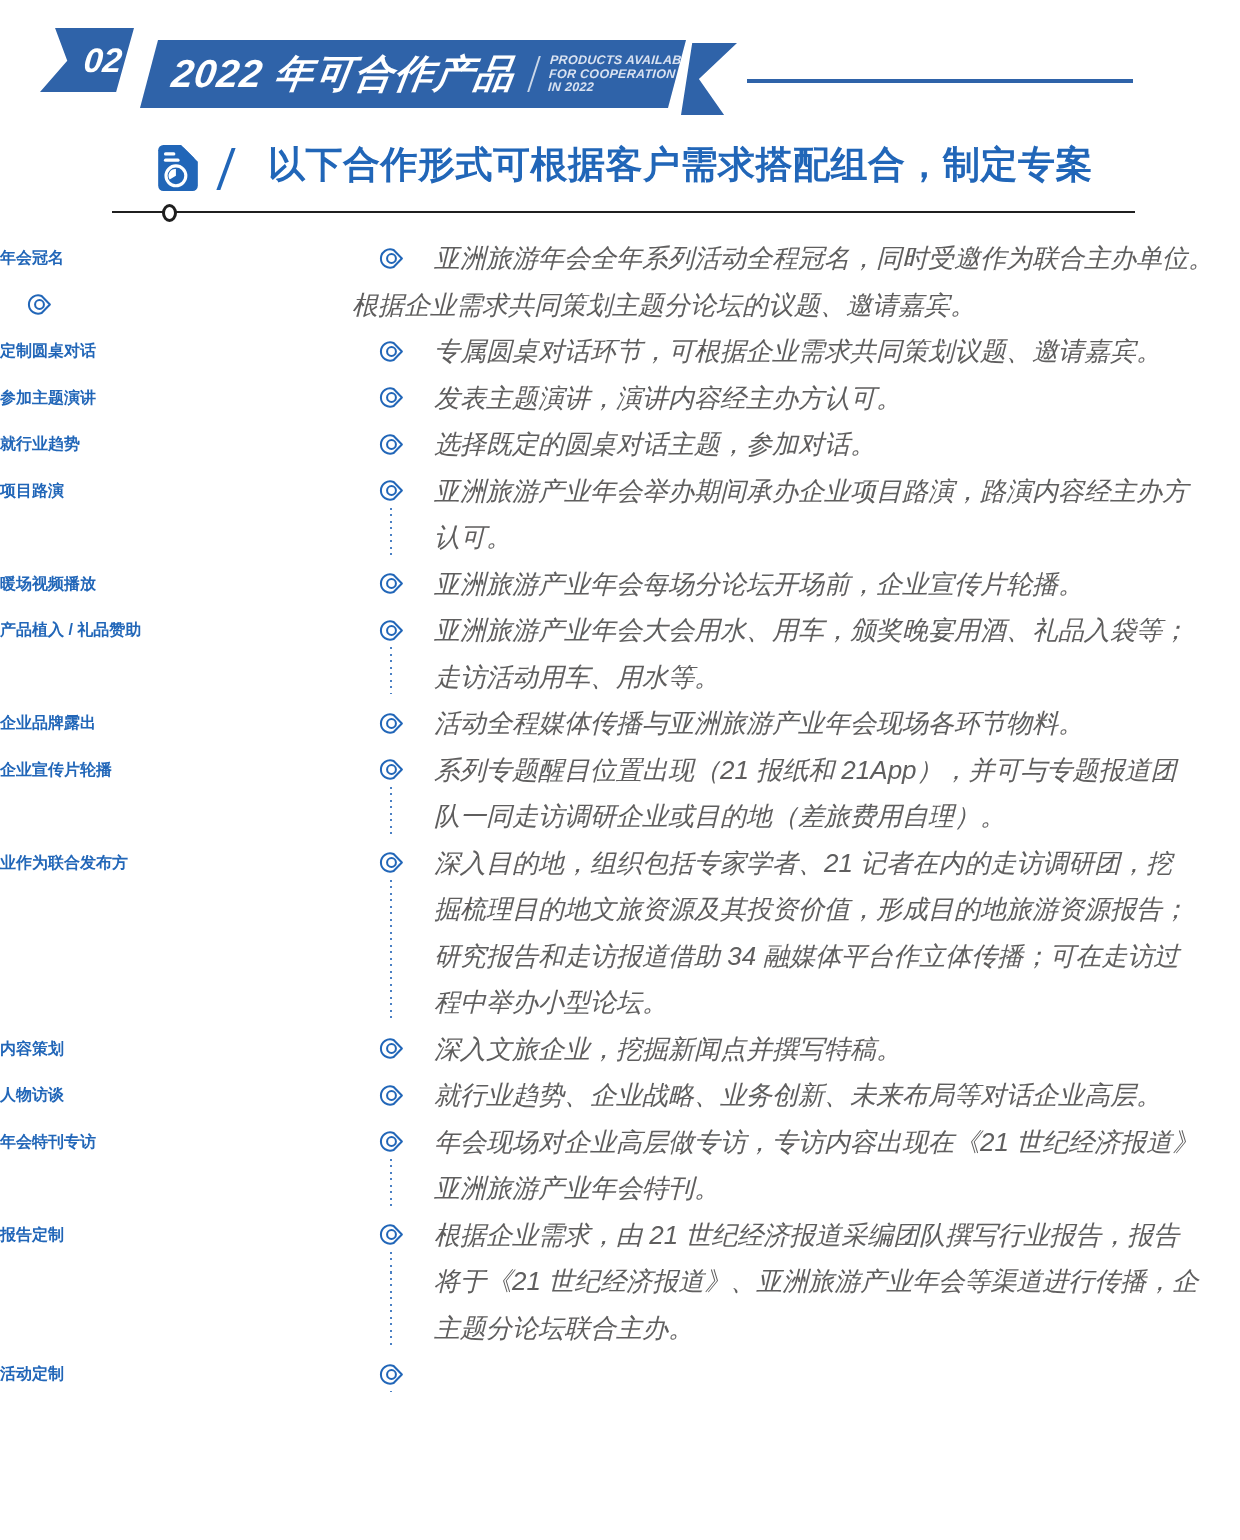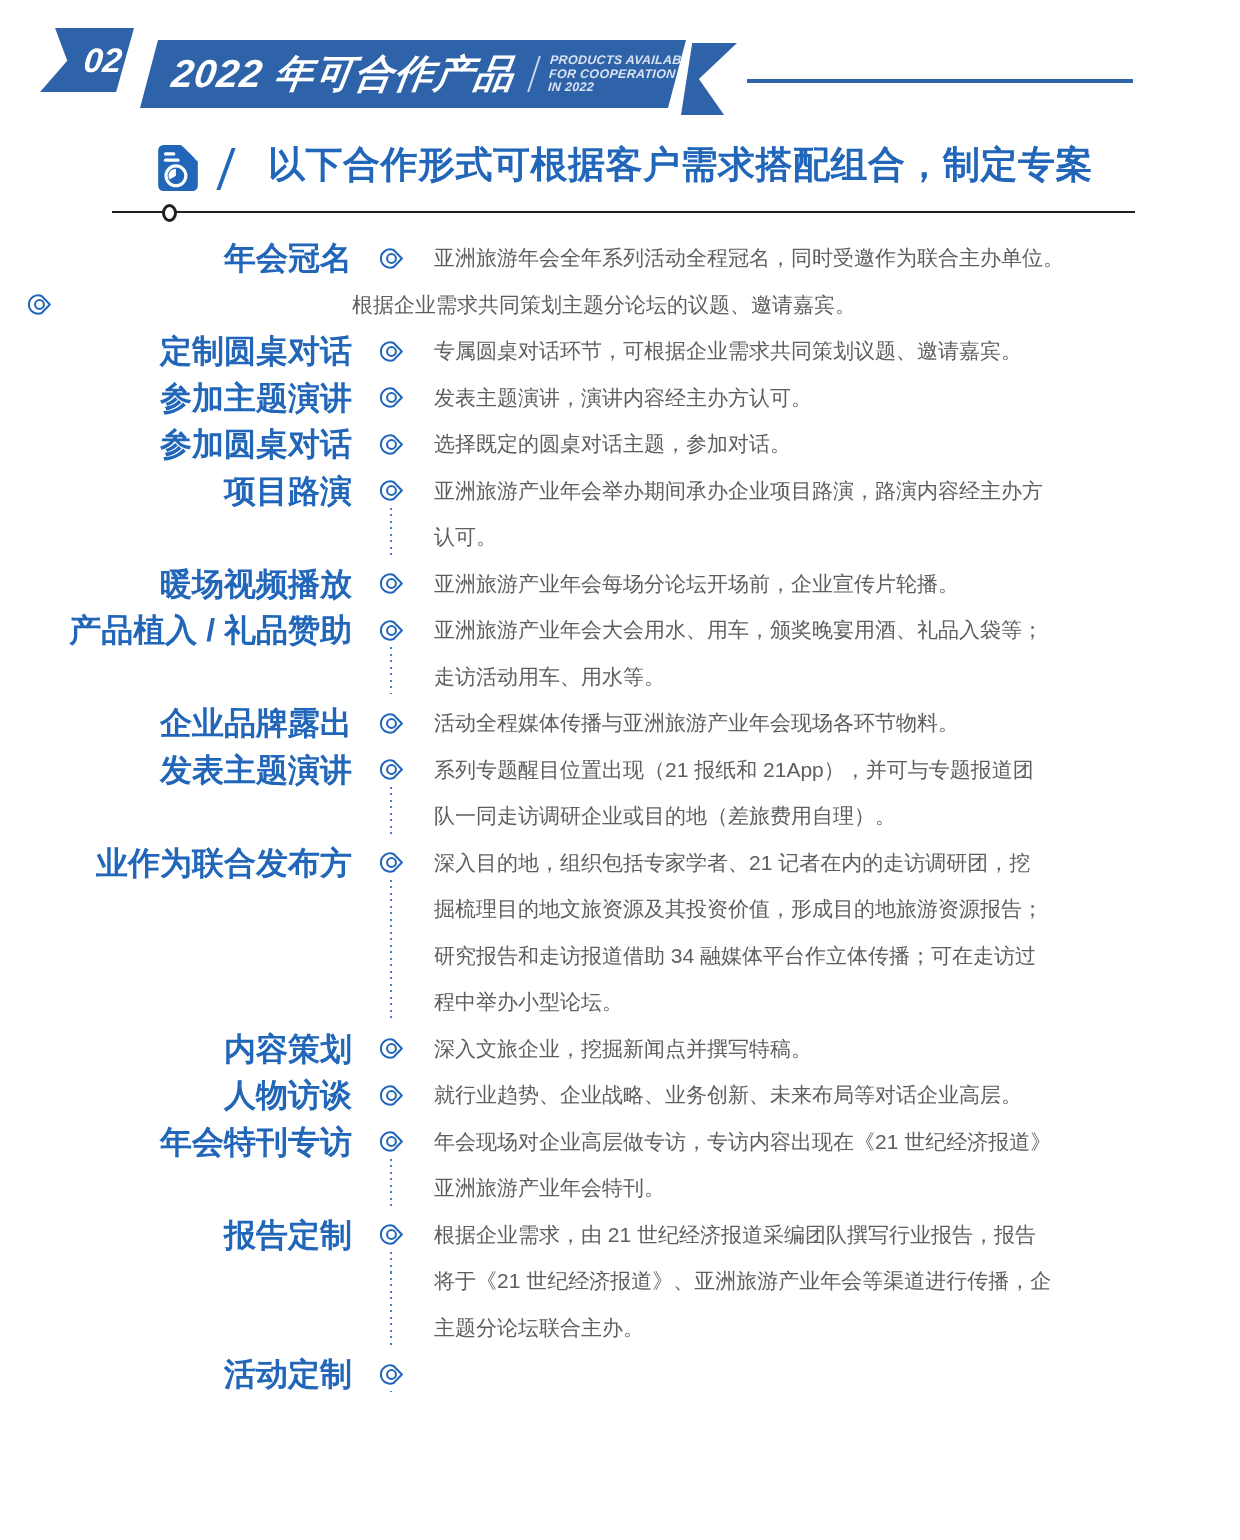--- a/index.html
+++ b/index.html
@@ -38,27 +38,27 @@
       color:var(--accent-blue);letter-spacing:.5px;white-space:nowrap;}
 
   
   .rule{position:absolute;left:112px;top:211px;width:1023px;height:2px;background:var(--rule-color);}
   .rule-ring{position:absolute;left:50px;top:-7px;width:9px;height:12px;border-radius:50%;
       border:3px solid var(--rule-color);background:#fff;display:block;}
 
   
   .list{position:absolute;left:0;top:235px;width:1240px;}
   .row{display:grid;grid-template-columns:352px 82px auto;}
-  .label{text-align:right;font-size:32px;font-weight:700;color:var(--accent-blue);
+  .label{font-size:16px;font-weight:700;color:var(--accent-blue);
       line-height:46.5px;white-space:nowrap;}
   .bullet-cell{position:relative;}
   .bullet-cell svg{display:block;margin:10.5px 0 0 27px;}
   .connector{position:absolute;left:38px;top:40px;bottom:6px;width:2px;
       background:repeating-linear-gradient(to bottom,var(--connector-blue) 0 2px,transparent 2px 6.5px);}
-  .text-cell .line{font-size:21px;color:var(--body-text);line-height:46.5px;white-space:nowrap;}
+  .text-cell .line{font-size:26px;color:var(--body-text);line-height:46.5px;white-space:nowrap;font-style:italic;}
 </style>
 </head>
 <body>
 
 <div class="page">
 
   <header class="banner">
     <div class="ribbon-num">
       <span>02</span>
     </div>
@@ -135,21 +135,21 @@
           <svg width="25" height="25" viewBox="0 0 26 26">
     <path d="M15.2 4.1 A 9.6 9.6 0 1 0 15.2 21.9 L 23.8 13 Z" fill="none" stroke="#2166b8" stroke-width="2.1" stroke-linejoin="round"></path>
     <circle cx="13" cy="13" r="4.6" fill="none" stroke="#2166b8" stroke-width="2.1"></circle>
   </svg>
         </div>
         <div class="text-cell">
           <div class="line">发表主题演讲，演讲内容经主办方认可。</div>
         </div>
       </div>
       <div class="row">
-        <div class="label">参加圆桌对话</div>
+        <div class="label">就行业趋势</div>
         <div class="bullet-cell">
           <svg width="25" height="25" viewBox="0 0 26 26">
     <path d="M15.2 4.1 A 9.6 9.6 0 1 0 15.2 21.9 L 23.8 13 Z" fill="none" stroke="#2166b8" stroke-width="2.1" stroke-linejoin="round"></path>
     <circle cx="13" cy="13" r="4.6" fill="none" stroke="#2166b8" stroke-width="2.1"></circle>
   </svg>
         </div>
         <div class="text-cell">
           <div class="line">选择既定的圆桌对话主题，参加对话。</div>
         </div>
       </div>
@@ -199,21 +199,21 @@
           <svg width="25" height="25" viewBox="0 0 26 26">
     <path d="M15.2 4.1 A 9.6 9.6 0 1 0 15.2 21.9 L 23.8 13 Z" fill="none" stroke="#2166b8" stroke-width="2.1" stroke-linejoin="round"></path>
     <circle cx="13" cy="13" r="4.6" fill="none" stroke="#2166b8" stroke-width="2.1"></circle>
   </svg>
         </div>
         <div class="text-cell">
           <div class="line">活动全程媒体传播与亚洲旅游产业年会现场各环节物料。</div>
         </div>
       </div>
       <div class="row">
-        <div class="label">发表主题演讲</div>
+        <div class="label">企业宣传片轮播</div>
         <div class="bullet-cell">
           <svg width="25" height="25" viewBox="0 0 26 26">
     <path d="M15.2 4.1 A 9.6 9.6 0 1 0 15.2 21.9 L 23.8 13 Z" fill="none" stroke="#2166b8" stroke-width="2.1" stroke-linejoin="round"></path>
     <circle cx="13" cy="13" r="4.6" fill="none" stroke="#2166b8" stroke-width="2.1"></circle>
   </svg>
           <div class="connector"></div>
         </div>
         <div class="text-cell">
           <div class="line">系列专题醒目位置出现（21 报纸和 21App），并可与专题报道团</div>
           <div class="line">队一同走访调研企业或目的地（差旅费用自理）。</div>

